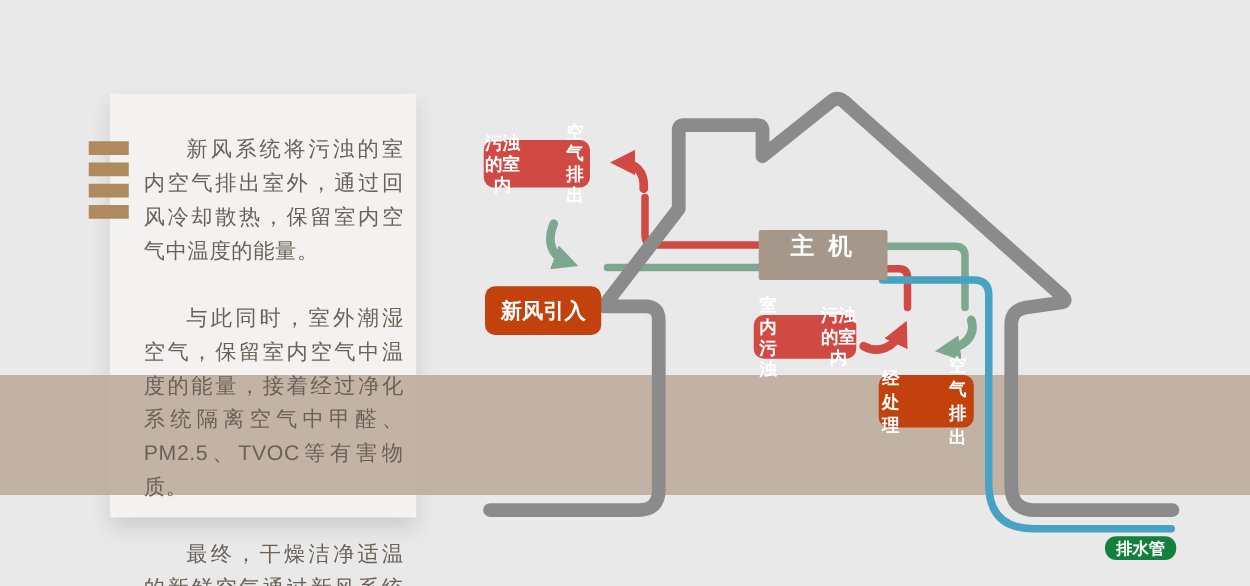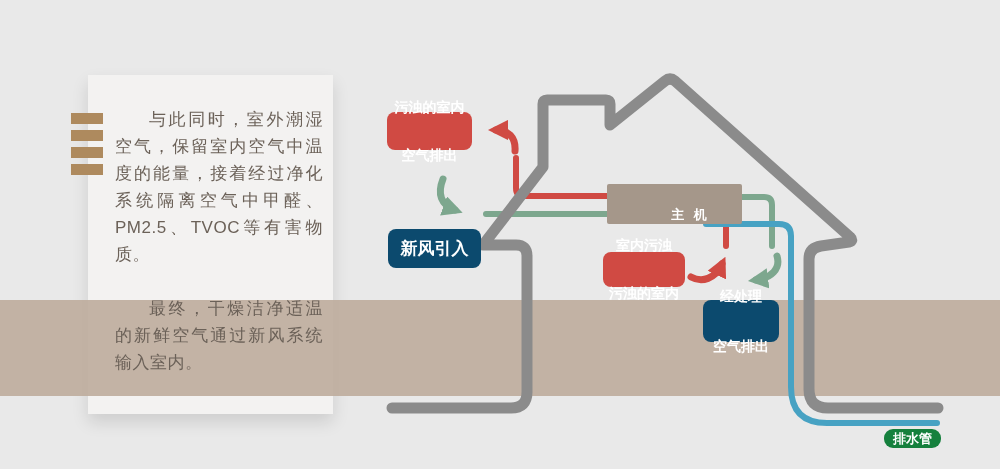--- a/index.html
+++ b/index.html
@@ -24,45 +24,46 @@
     position:absolute;left:0;top:300px;width:1000px;height:96px;
     background:rgba(190,172,156,.9);z-index:2;
   }
   
   .bars{position:absolute;left:71px;top:113px;z-index:3;}
   .bars span{display:block;width:32px;height:11px;margin-bottom:6px;background:#ae8a5e;}
   
   .diagram{position:absolute;left:0;top:0;width:1000px;height:469px;z-index:4;}
   
   .lbl{
-    position:absolute;z-index:5;display:flex;flex-direction:column;
+    position:absolute;z-index:5;display:flex;flex-direction:row;
     align-items:center;justify-content:center;text-align:center;
     color:#fff;font-weight:bold;border-radius:8px;gap:31px;
   }
   .lbl.red{background:#d04a43;}
-  .lbl.green{background:#0c4a6e;}
+  .lbl.green{background:#c2410c;}
   .lbl.blue{background:#15803d;}
   .lbl-exhaust{left:387px;top:112px;width:85px;height:38px;font-size:14px;line-height:17px;}
   .lbl-fresh{left:388px;top:229px;width:93px;height:39px;font-size:17px;}
   .lbl-suction{left:603px;top:252px;width:82px;height:35px;font-size:14px;line-height:17px;}
   .lbl-treated{left:703px;top:300px;width:76px;height:42px;font-size:14px;line-height:19px;}
   .lbl-drain{left:884px;top:429px;width:57px;height:19px;font-size:13px;border-radius:9px;}
   .main-unit{
     position:absolute;z-index:5;left:607px;top:184px;width:103px;height:40px;
-    background:#a5978a;color:#fff;font-weight:bold;font-size:13px;letter-spacing:3px;
-    display:flex;align-items:flex-end;justify-content:center;border-radius:2px;padding-left:32px;
+    background:#a5978a;color:#fff;font-weight:bold;font-size:19px;letter-spacing:3px;
+    display:flex;align-items:flex-start;justify-content:center;border-radius:2px;
   }
 </style>
 </head>
 <body>
 
 <div class="stage">
 
   <div class="card">
     <div class="card-text">
+      <p>新风系统将污浊的室内空气排出室外，通过回风冷却散热，保留室内空气中温度的能量。</p>
       <p>与此同时，室外潮湿空气，保留室内空气中温度的能量，接着经过净化系统隔离空气中甲醛、PM2.5、TVOC等有害物质。</p>
       <p>最终，干燥洁净适温的新鲜空气通过新风系统输入室内。</p>
     </div>
   </div>
 
   <div class="band"></div>
 
   <div class="bars">
     <span></span>
     <span></span>

